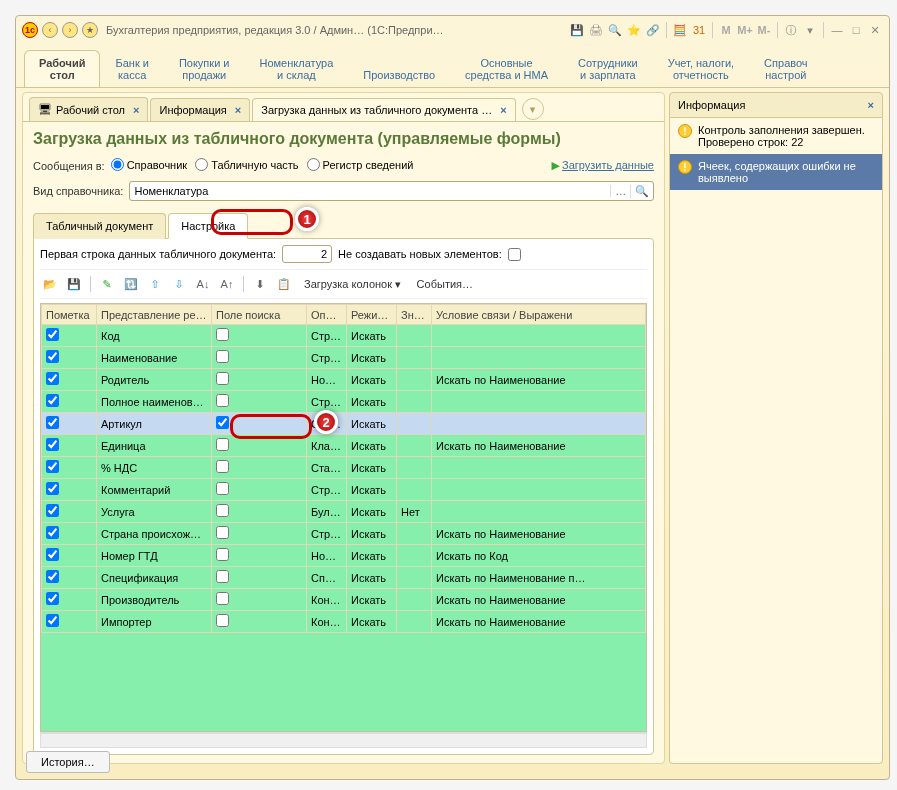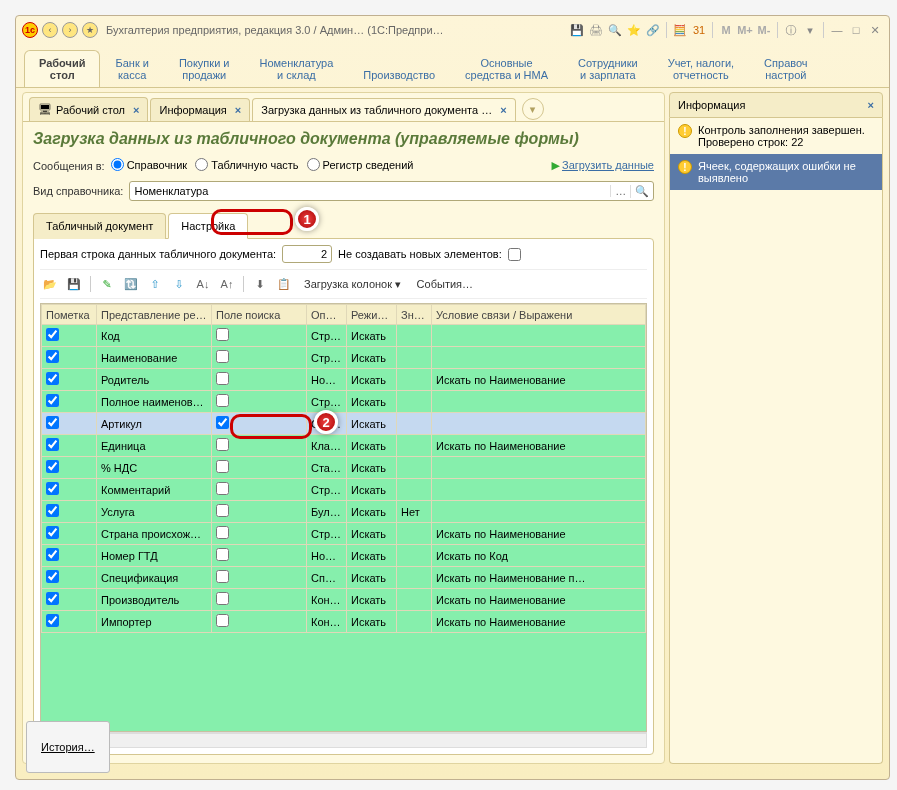--- a/index.html
+++ b/index.html
@@ -17,21 +17,21 @@
 .navtab { padding: 6px 14px; text-align: center; color: #3b6ea5; cursor: pointer; border: 1px solid transparent; border-bottom: none; }
 .navtab.active { background: #fef9e0; border-color: #d4c690; border-radius: 6px 6px 0 0; font-weight: bold; color: #444; }
 .container { display: flex; height: 680px; }
 .main-area { flex: 1; background: #fef9e0; border: 1px solid #e0d4a0; margin: 4px 0 4px 6px; border-radius: 4px; display: flex; flex-direction: column; }
 .doctabs { display: flex; align-items: center; padding: 4px 6px 0 6px; gap: 0; border-bottom: 1px solid #d4c690; }
 .doctab { display: flex; align-items: center; gap: 4px; padding: 5px 8px; background: #f5edc8; border: 1px solid #d4c690; border-bottom: none; margin-right: 2px; border-radius: 4px 4px 0 0; }
 .doctab.active { background: #fef9e0; }
 .doctab .x { color: #3b6ea5; cursor: pointer; font-weight: bold; margin-left: 4px; }
 .nav-arrow { width: 22px; height: 22px; border: 1px solid #d4c690; border-radius: 50%; display: flex; align-items: center; justify-content: center; color: #b0a060; margin-left: 4px; }
 .content { padding: 8px 10px; flex: 1; overflow: hidden; display: flex; flex-direction: column; }
-.page-title { color: #5a7a3a; font-size: 16px; font-weight: bold; margin-bottom: 10px; font-style: italic; }
+.page-title { color: #5a7a3a; font-size: 16px; font-weight: bold; margin-bottom: 10px; }
 .row { display: flex; align-items: center; gap: 6px; margin-bottom: 8px; }
 .row label { color: #333; }
 .radio { display: inline-flex; align-items: center; gap: 3px; margin-right: 8px; }
 .radio input { margin: 0; }
 .link { color: #3b6ea5; text-decoration: underline; cursor: pointer; }
 .play { color: #3a3; margin-right: 2px; }
 .field-input { flex: 1; display: flex; align-items: center; border: 1px solid #b0a878; background: #fff; height: 20px; border-radius: 3px; }
 .field-input input { flex: 1; border: none; padding: 0 4px; background: transparent; outline: none; }
 .fi-btn { padding: 0 4px; border-left: 1px solid #ddd; color: #666; cursor: pointer; }
 .subtabs { display: flex; margin-top: 4px; }
@@ -52,21 +52,21 @@
 .scroll-corner { height: 16px; border-top: 1px solid #ddd; display: flex; }
 .scroll-corner .sb { flex: 1; background: #f0f0f0; border: 1px solid #ddd; }
 .side { width: 214px; margin: 4px 6px 4px 4px; display: flex; flex-direction: column; }
 .side-head { display: flex; align-items: center; padding: 6px 8px; background: #f5edc8; border: 1px solid #d4c690; border-radius: 4px 4px 0 0; }
 .side-head .x { margin-left: auto; color: #3b6ea5; font-weight: bold; cursor: pointer; }
 .side-body { flex: 1; background: #fef9e0; border: 1px solid #d4c690; border-top: none; border-radius: 0 0 4px 4px; }
 .msg { display: flex; gap: 6px; padding: 6px 8px; align-items: flex-start; }
 .msg.sel { background: #5b7aa8; color: #fff; }
 .msg-ico { width: 14px; height: 14px; border-radius: 50%; background: #fc3; border: 1px solid #c90; display: flex; align-items: center; justify-content: center; font-weight: bold; font-size: 10px; color: #fff; flex-shrink: 0; }
 .footer { position: absolute; bottom: 6px; left: 10px; }
-.footer button { padding: 19px 14px; background: #f5f5f5; border: 1px solid #bbb; border-radius: 3px; text-decoration: underline; }
+.footer button { padding: 4px 14px; background: #f5f5f5; border: 1px solid #bbb; border-radius: 3px; }
 .badge { position: absolute; width: 24px; height: 24px; background: radial-gradient(#e44, #a00); border: 3px solid #fff; border-radius: 50%; color: #fff; font-weight: bold; display: flex; align-items: center; justify-content: center; font-size: 13px; box-shadow: 0 0 6px rgba(0,0,0,0.4); z-index: 10; }
 .badge-ring { position: absolute; border: 3px solid #c00; border-radius: 10px; z-index: 9; }
 </style>
 </head>
 <body>
 
 <div class="app">
   <div class="titlebar">
     <span class="tb-icon tb-logo">1c</span>
     <span class="tb-icon tb-yellow">‹</span>

